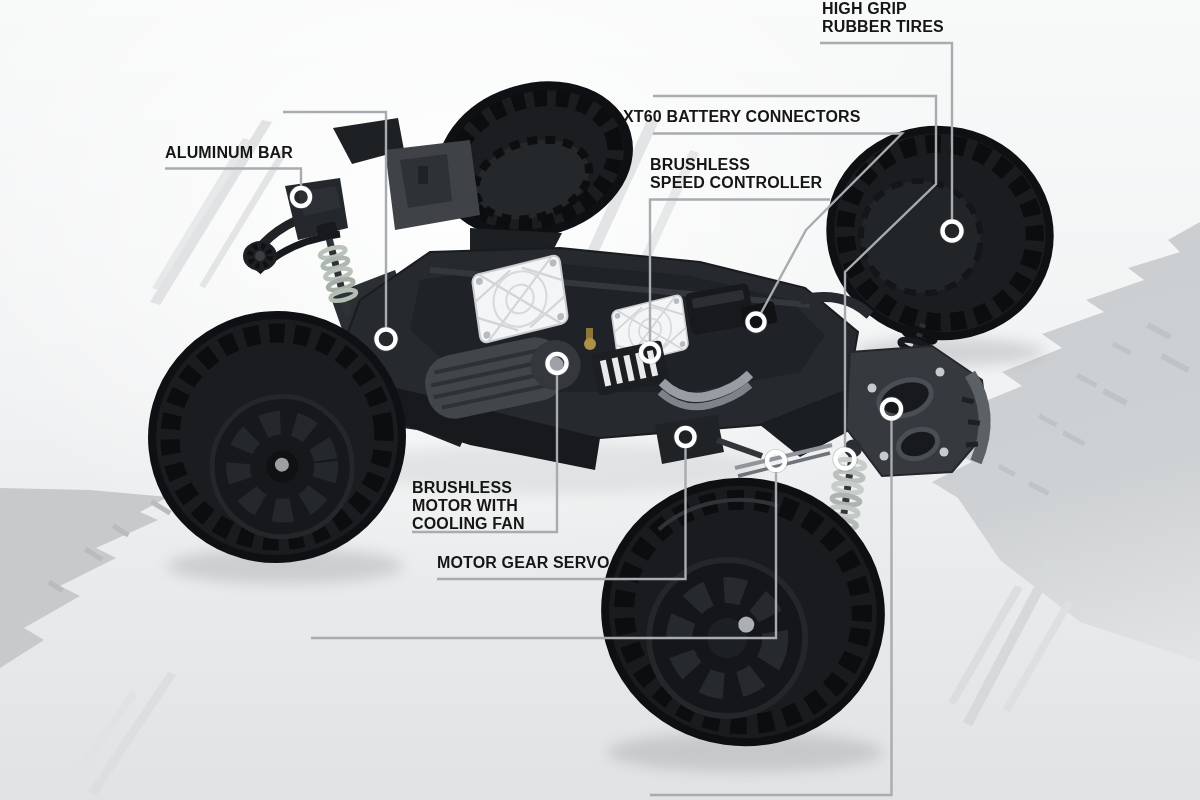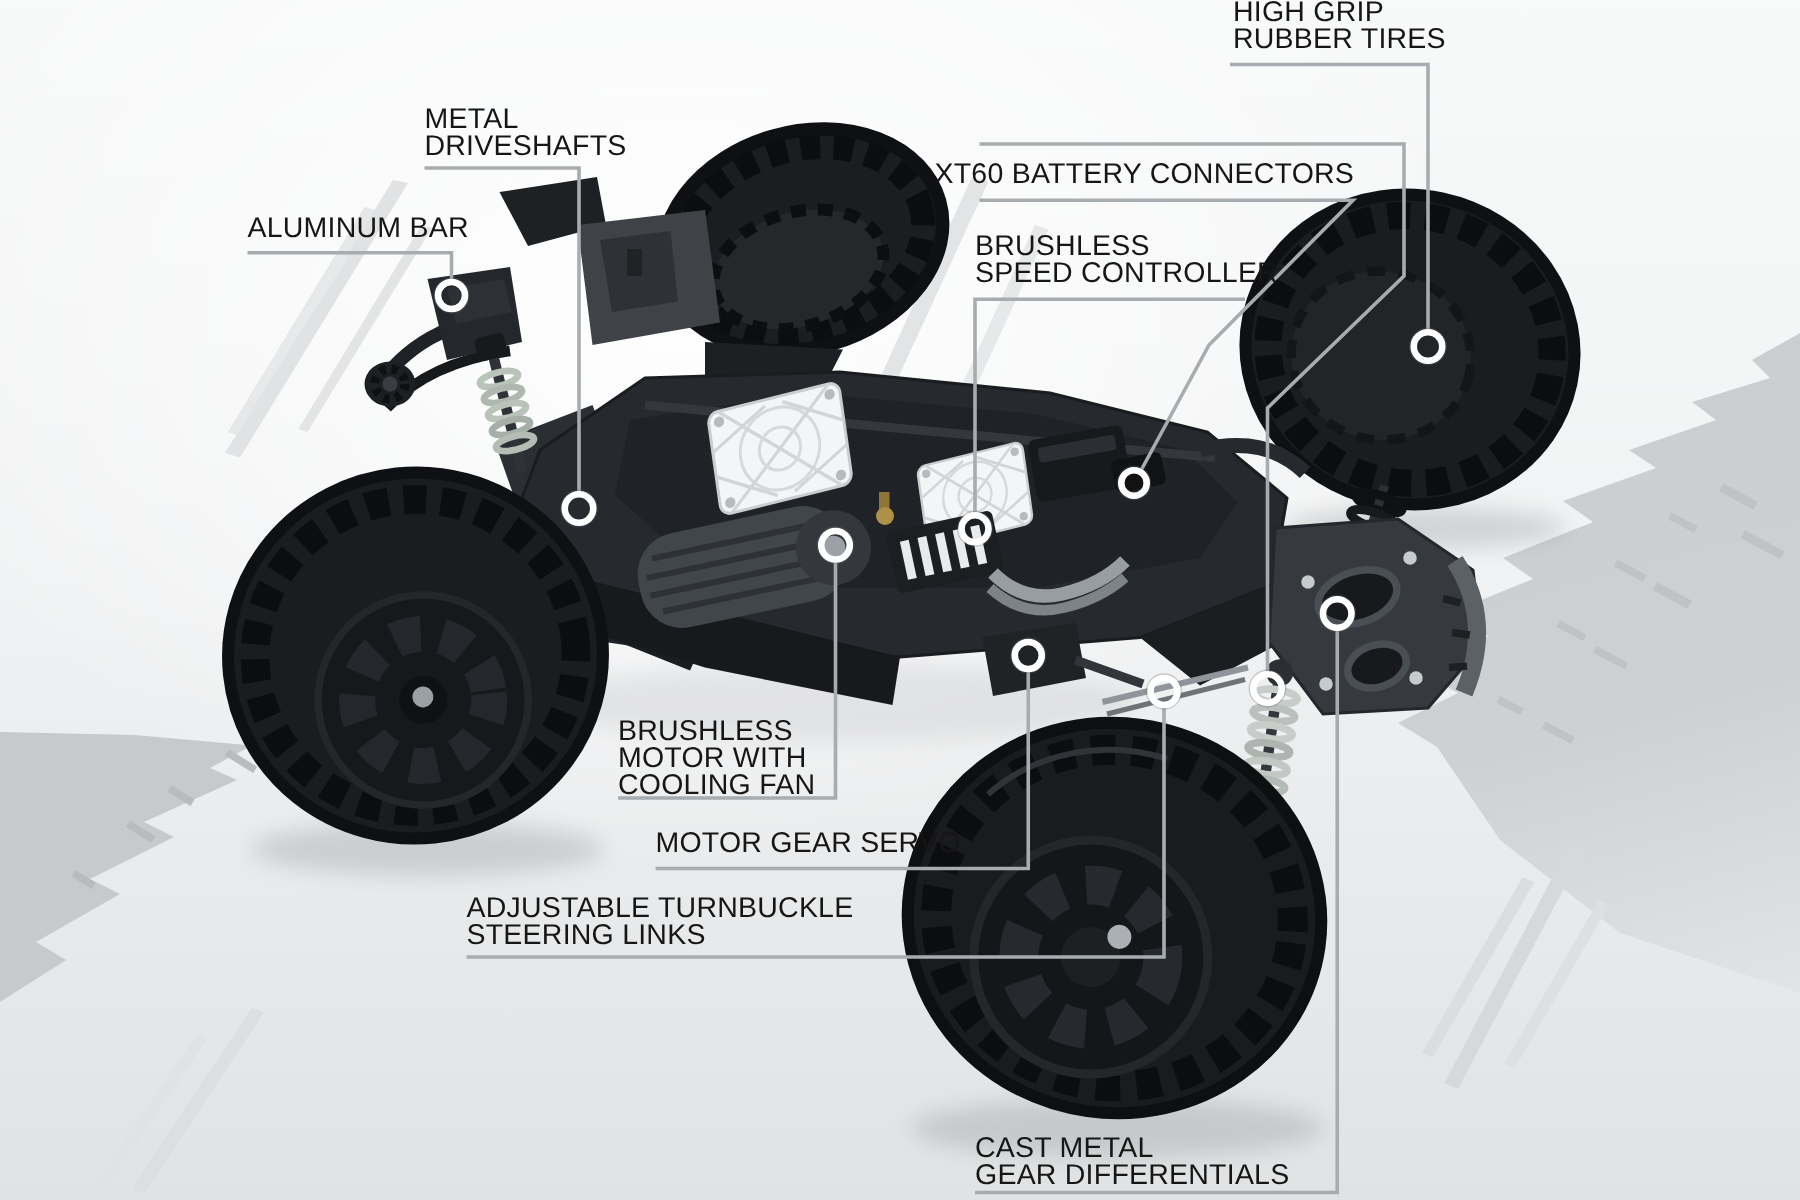--- a/index.html
+++ b/index.html
@@ -6,21 +6,21 @@
   #stage{
     position:relative;width:1200px;height:800px;overflow:hidden;
     font-family:"Liberation Sans",sans-serif;
     background:
       radial-gradient(ellipse 760px 520px at 38% 26%, rgba(255,255,255,.92), rgba(255,255,255,0) 72%),
       linear-gradient(180deg,#f8f9f9 0%,#f1f2f3 48%,#e0e2e3 100%);
   }
   #artwork{position:absolute;left:0;top:0;}
   .callout{
     position:absolute;
-    font-weight:400;font-size:19px;line-height:18px;letter-spacing:.15px;
+    font-weight:700;font-size:16px;line-height:18px;letter-spacing:.15px;
     color:#161616;white-space:pre-line;
   }
 </style>
 </head>
 <body>
 
 <div id="stage">
 
 <svg id="artwork" width="1200" height="800" viewBox="0 0 1200 800">
   <defs>
@@ -294,28 +294,22 @@
           <circle cx="776" cy="461" r="9" stroke="#fff" stroke-width="4.4"></circle>
         </g>
     <g>
           <circle cx="891.5" cy="409" r="12" stroke="rgba(100,105,110,.3)" stroke-width="1.2"></circle>
           <circle cx="891.5" cy="409" r="9.5" stroke="#fff" stroke-width="4.4"></circle>
         </g>
   </g>
 </svg>
 
   <div class="callout" style="left:165px;top:144px">ALUMINUM BAR</div>
-  <div class="callout" style="left:283px;top:71px">METAL
-DRIVESHAFTS</div>
   <div class="callout" style="left:822px;top:0px">HIGH GRIP
 RUBBER TIRES</div>
   <div class="callout" style="left:623px;top:108px">XT60 BATTERY CONNECTORS</div>
   <div class="callout" style="left:650px;top:156px">BRUSHLESS
 SPEED CONTROLLER</div>
   <div class="callout" style="left:412px;top:479px">BRUSHLESS
 MOTOR WITH
 COOLING FAN</div>
   <div class="callout" style="left:437px;top:554px">MOTOR GEAR SERVO</div>
-  <div class="callout" style="left:311px;top:597px">ADJUSTABLE TURNBUCKLE
-STEERING LINKS</div>
-  <div class="callout" style="left:650px;top:757px">CAST METAL
-GEAR DIFFERENTIALS</div>
 </div>
 
 </body></html>

